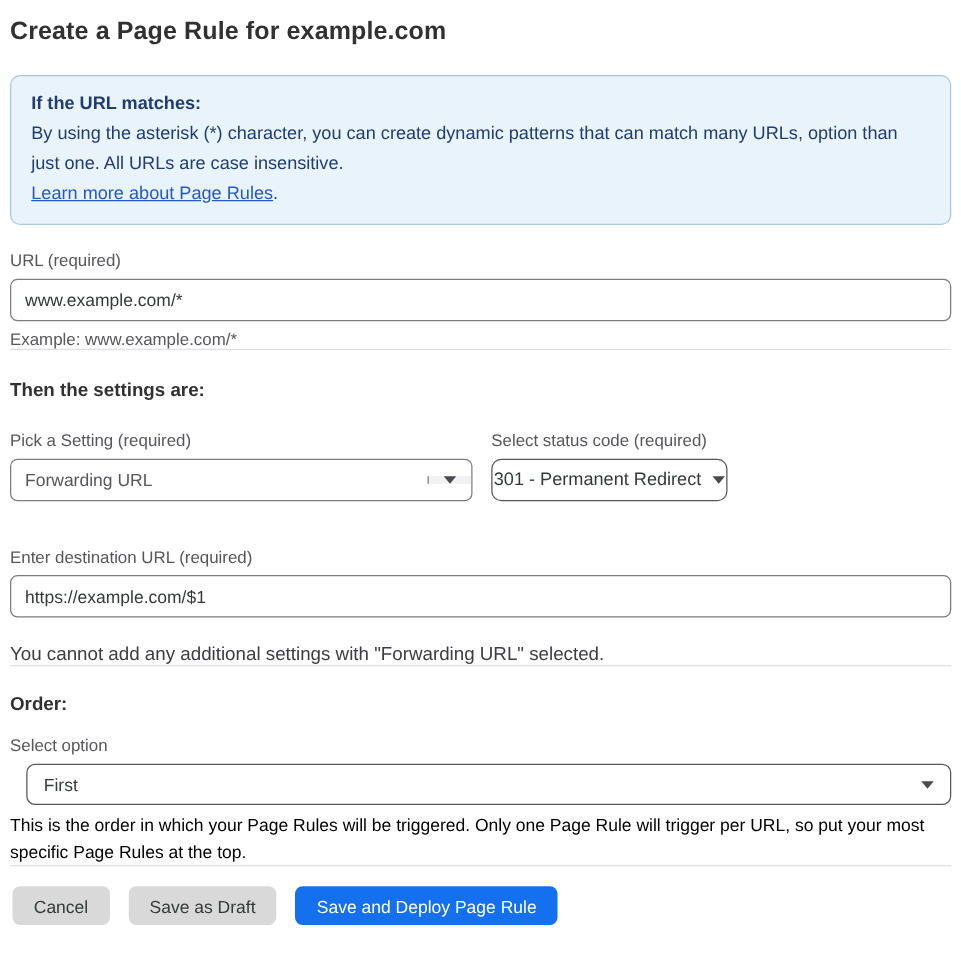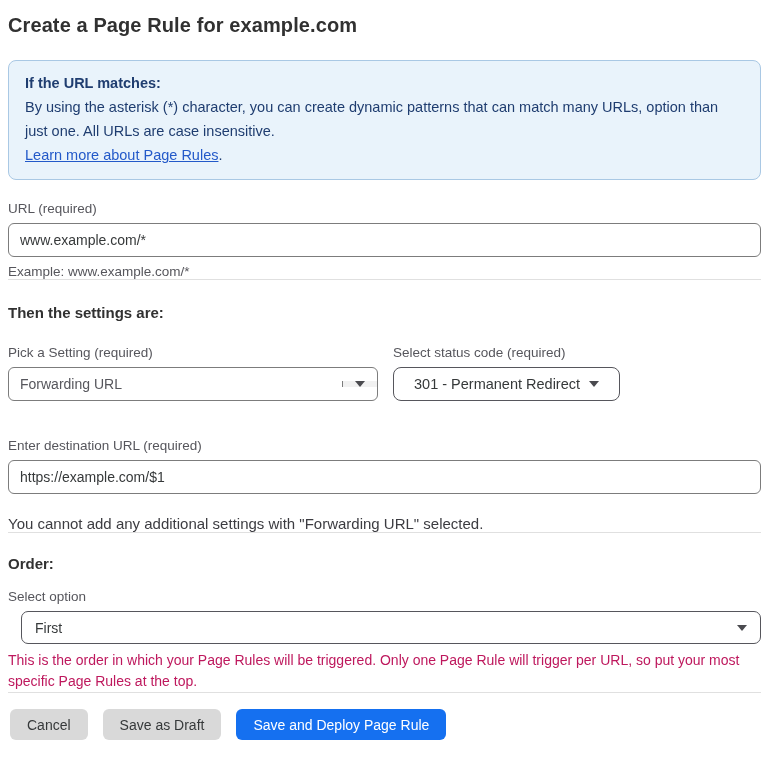--- a/index.html
+++ b/index.html
@@ -126,21 +126,21 @@
   }
 
   
   .compact-select {
     display: inline-flex;
     align-items: center;
     height: 34px;
     border: 1px solid #56565c;
     border-radius: 8px;
     background: #fff;
-    padding: 0 20px;
+    padding: 0 1px;
     cursor: pointer;
     gap: 9px;
   }
   .compact-select .compact-value {
     font-size: 14.5px;
     color: #36393a;
   }
 
   .dest-group { margin-top: 37px; }
 
@@ -166,21 +166,21 @@
     padding: 0 13px;
     cursor: pointer;
     margin-left: 13px;
   }
   .wide-select .wide-value {
     font-size: 14px;
     color: #36393a;
   }
   .order-helper {
     font-size: 14px;
-    color: #be185d;
+    color: #000000;
     line-height: 21px;
     margin-top: 6px;
     max-width: 745px;
   }
 
   .divider-3 { margin-top: 21px; }
 
   
   .actions-row {
     display: flex;

